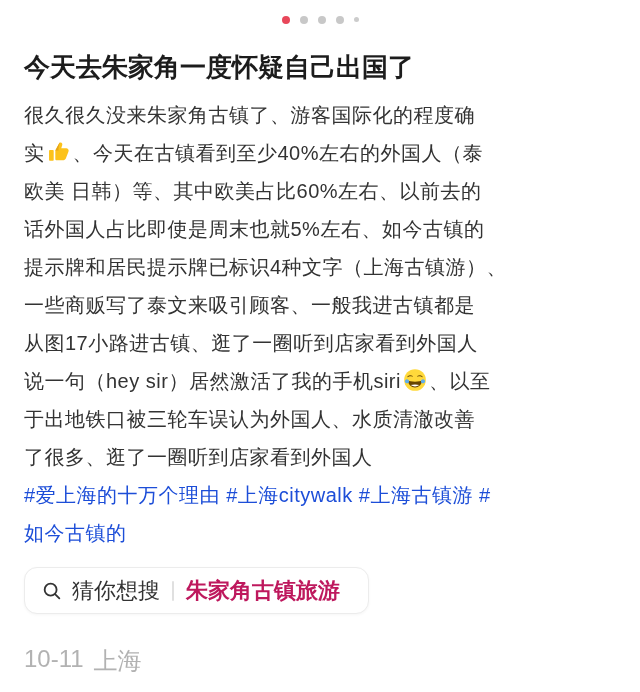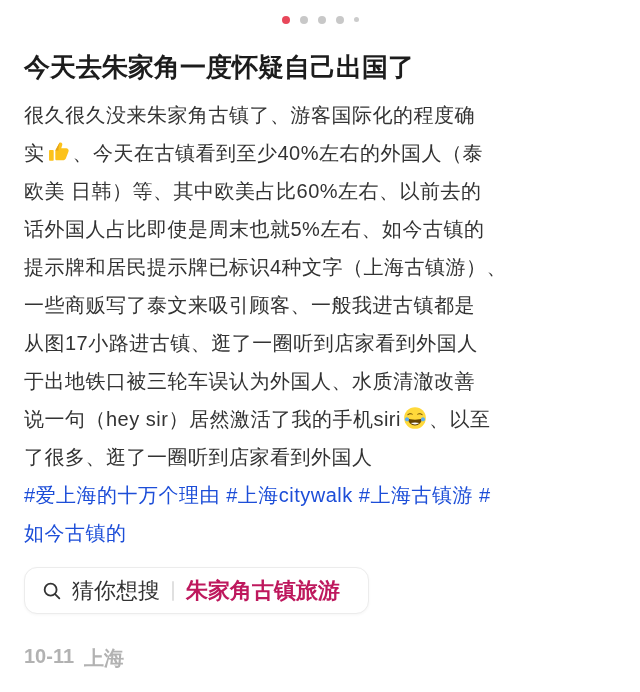--- a/index.html
+++ b/index.html
@@ -85,25 +85,24 @@
   .search-pill .query {
     font-size: 22px;
     color: #be185d;
     white-space: nowrap;
     font-weight: bold;
   }
 
   
   .footer {
     margin: 31px 24px 0 24px;
-    font-size: 20px;
+    font-size: 24px;
     color: #b2b2b2;
     display: flex;
     gap: 10px;
-    font-weight: bold;
   }
 </style>
 </head>
 <body>
 
 <div class="page">
 
   <div class="dots">
     <span class="dot active"></span>
     <span class="dot"></span>
@@ -122,29 +121,29 @@
           <path fill="#fcc21b" d="M8.6 19.3v-8.6l3.6-6.8c.3-.6 1-.9 1.7-.6.9.4 1.4 1.4 1.1 2.3l-.9 3h4.7c1.2 0 2.1 1 2.1 2.1 0 .3-.1.7-.2 1l-2.4 6.4c-.3.8-1.1 1.4-2 1.4H9.3c-.4 0-.7-.3-.7-.7z"></path>
           <path fill="#e5a416" d="M8.6 10.7l3.6-6.8c.1-.3.4-.5.7-.6-.9 2.2-1.6 5-1.3 7.4h-3z"></path>
         </svg><span>、今天在古镇看到至少40%左右的外国人（泰</span></div>
 
     <div class="line">欧美 日韩）等、其中欧美占比60%左右、以前去的</div>
     <div class="line">话外国人占比即使是周末也就5%左右、如今古镇的</div>
     <div class="line">提示牌和居民提示牌已标识4种文字（上海古镇游）、</div>
     <div class="line">一些商贩写了泰文来吸引顾客、一般我进古镇都是</div>
     <div class="line">从图17小路进古镇、逛了一圈听到店家看到外国人</div>
 
-    <div class="line">于出地铁口被三轮车误认为外国人、水质清澈改善</div>
-
     <div class="line"><span>说一句（hey sir）居然激活了我的手机siri</span><svg class="emoji-svg" viewBox="0 0 24 24">
           <circle cx="12" cy="12" r="10" fill="#ffd93b"></circle>
           <path fill="#664500" d="M12 13.6c-2.9 0-5.6-.7-6.3-.9-.2-.1-.4.1-.3.3.5 2.8 3 6 6.6 6s6.1-3.2 6.6-6c0-.2-.1-.4-.3-.3-.7.2-3.4.9-6.3.9z"></path>
           <path fill="#fff" d="M8.1 16.7c1.1.8 2.4 1.3 3.9 1.3s2.8-.5 3.9-1.3c-1.1-.4-2.4-.6-3.9-.6s-2.8.2-3.9.6z"></path>
           <path fill="#664500" d="M7.3 7.6c-1 .1-1.9.7-2.4 1.5-.2.3.2.6.5.4.6-.5 1.3-.8 2-.9.7-.1 1.5.1 2.1.3.3.1.6-.3.4-.5-.7-.6-1.7-.9-2.6-.8zM16.7 7.6c1 .1 1.9.7 2.4 1.5.2.3-.2.6-.5.4-.6-.5-1.3-.8-2-.9-.7-.1-1.5.1-2.1.3-.3.1-.6-.3-.4-.5.7-.6 1.7-.9 2.6-.8z"></path>
           <path fill="#5dadec" d="M3.2 11.9c.9-.8 2.3-.6 3 .3.6.9.3 2.2-.7 2.7-1 .5-2.3 0-2.7-1-.3-.7-.1-1.5.4-2zM20.8 11.9c-.9-.8-2.3-.6-3 .3-.6.9-.3 2.2.7 2.7 1 .5 2.3 0 2.7-1 .3-.7.1-1.5-.4-2z"></path>
         </svg><span>、以至</span></div>
+
+    <div class="line">于出地铁口被三轮车误认为外国人、水质清澈改善</div>
     <div class="line">了很多、逛了一圈听到店家看到外国人</div>
 
     <div class="line hashtags">#爱上海的十万个理由 #上海citywalk #上海古镇游 #</div>
     <div class="line hashtags">如今古镇的</div>
   </div>
 
   <div class="search-pill">
     <svg class="search-icon-svg" viewBox="0 0 24 24" fill="none" stroke="#333333" stroke-width="2" stroke-linecap="round">
         <circle cx="10.5" cy="10.5" r="6.5"></circle>
         <line x1="15.3" y1="15.3" x2="20" y2="20"></line>

